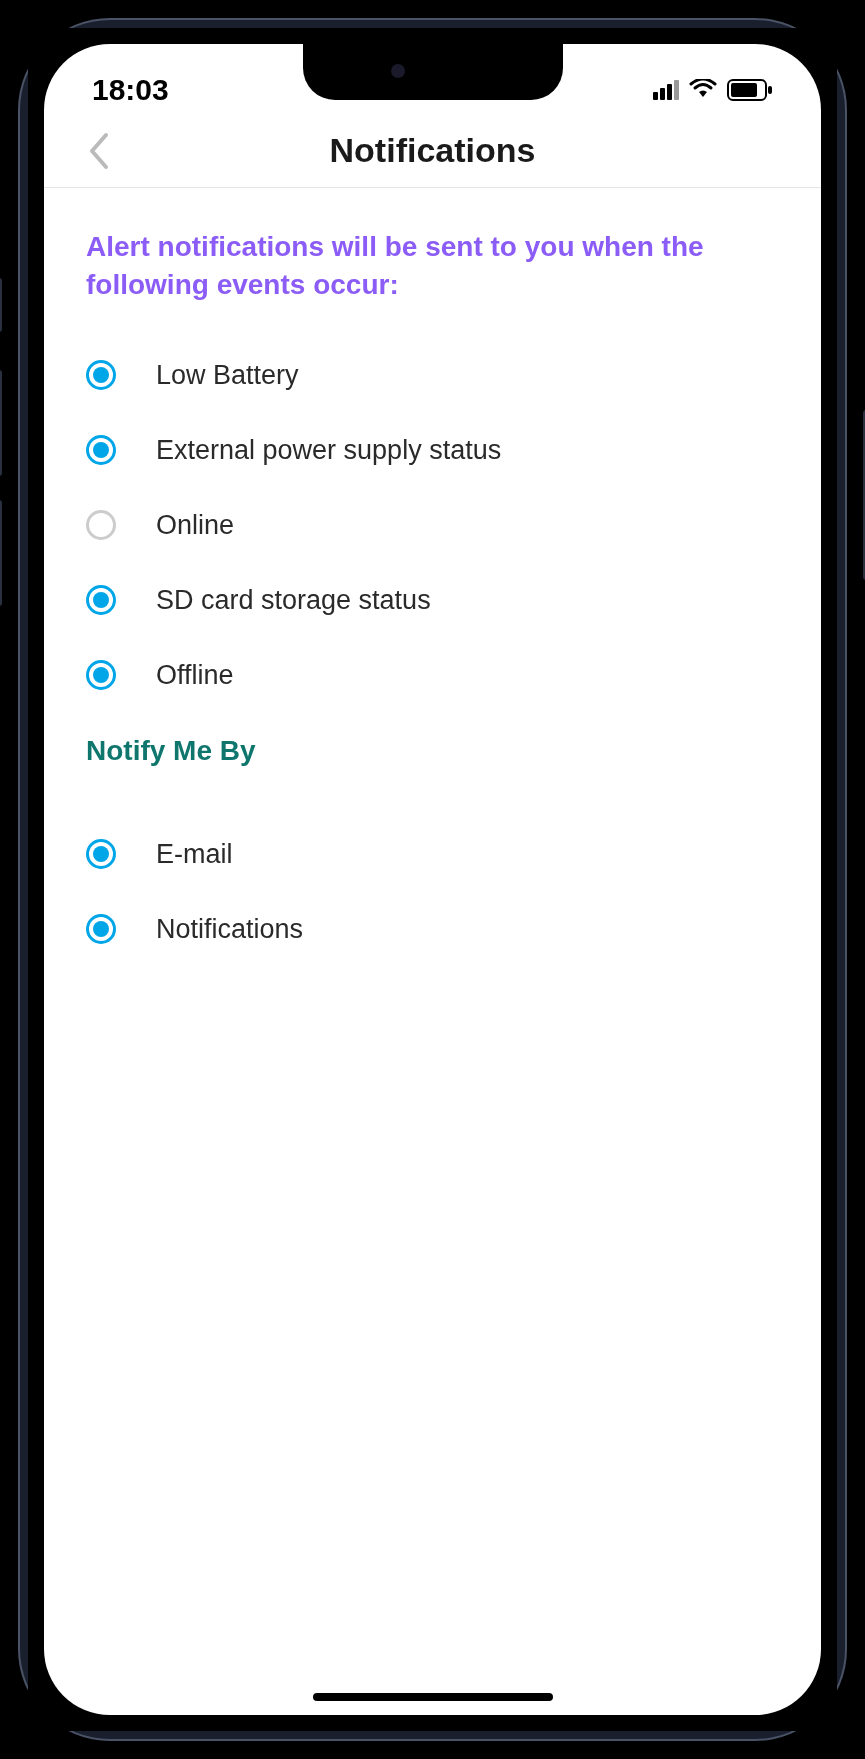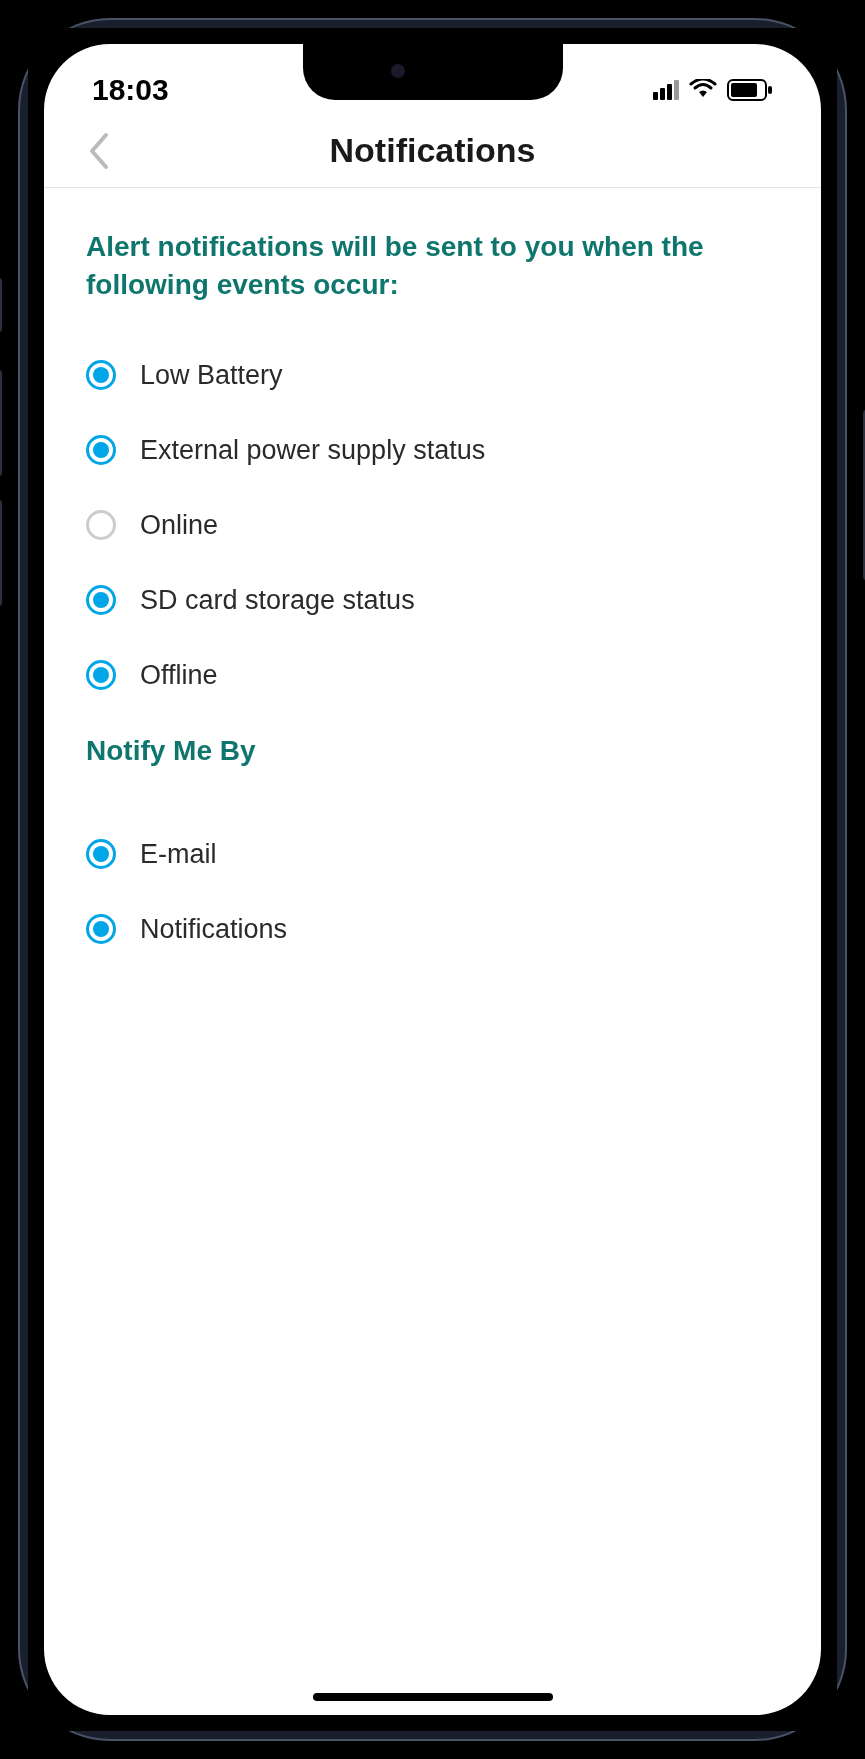--- a/index.html
+++ b/index.html
@@ -111,28 +111,28 @@
       font-size: 34px;
       font-weight: 600;
       color: #1a1a1a;
     }
     .content {
       padding: 40px 42px;
     }
     .intro-text {
       font-size: 28px;
       font-weight: 700;
-      color: #0f766e;
+      color: #8b5cf6;
       line-height: 1.35;
       margin-bottom: 56px;
     }
     .option-row {
       display: flex;
       align-items: center;
-      gap: 24px;
+      gap: 40px;
       margin-bottom: 44px;
       cursor: pointer;
     }
     .radio {
       width: 30px;
       height: 30px;
       border-radius: 50%;
       border: 3px solid #ccc;
       flex-shrink: 0;
       position: relative;

